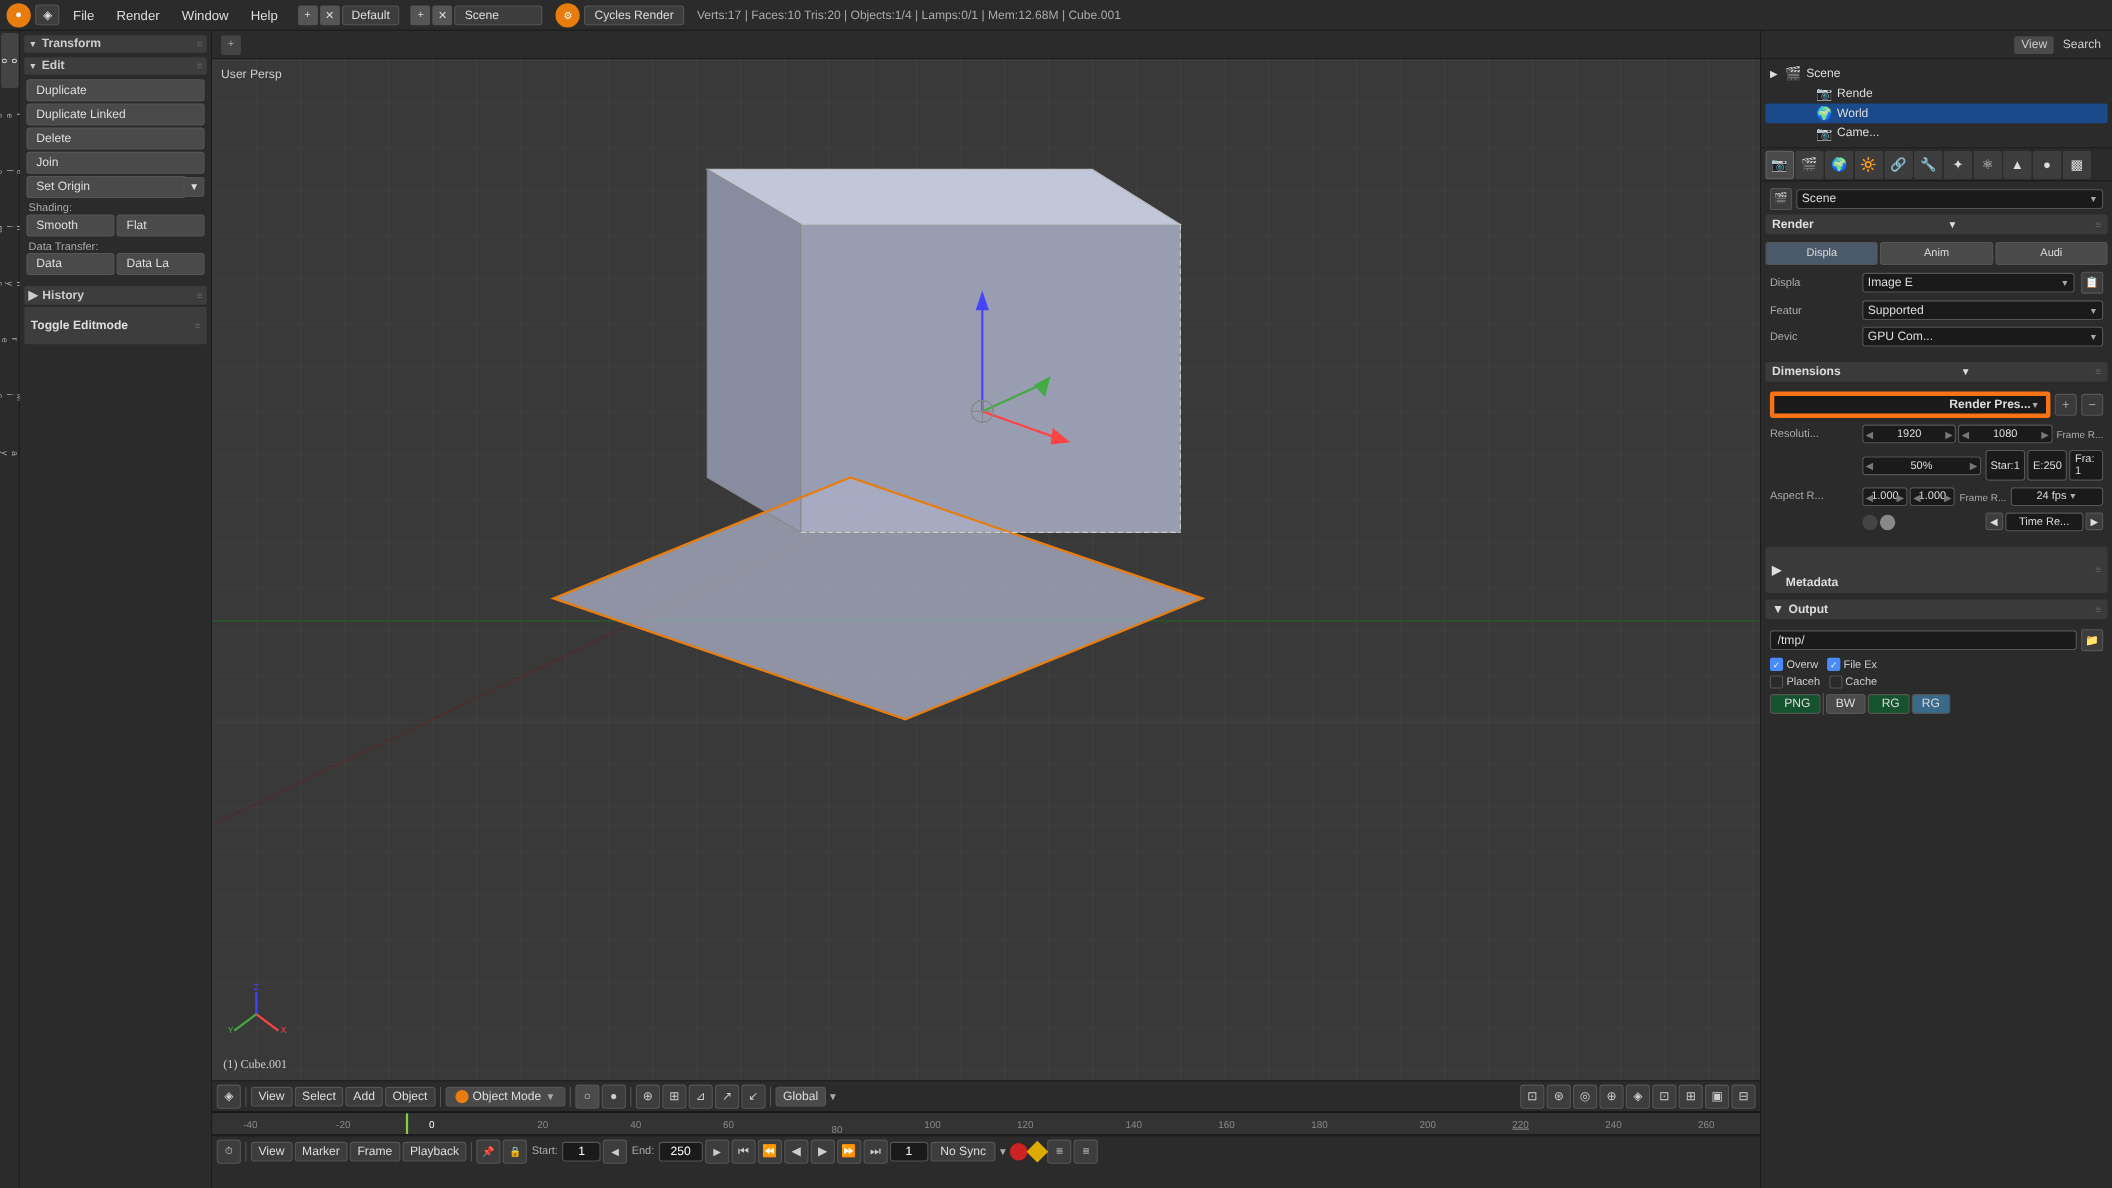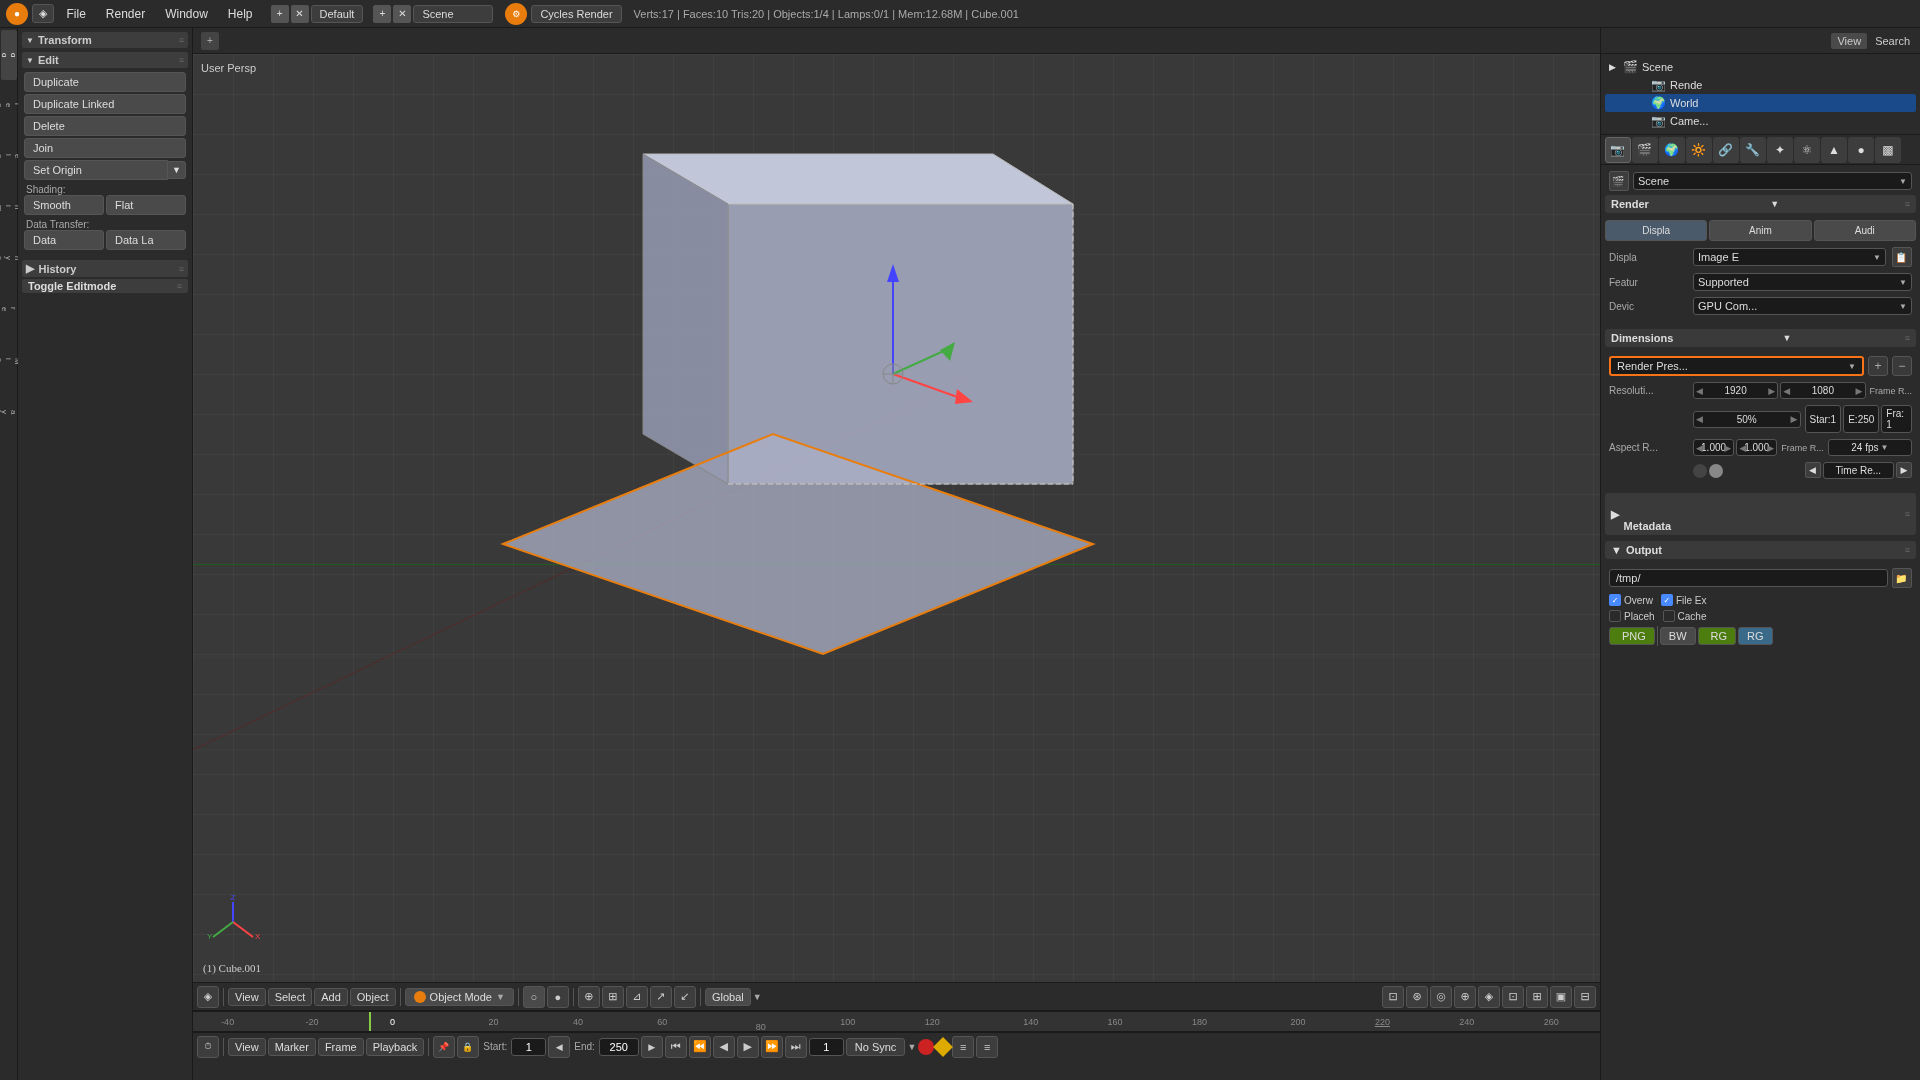--- a/index.html
+++ b/index.html
@@ -207,21 +207,21 @@
       cursor: pointer;
       font-size: 11px;
       font-weight: bold;
       color: #ccc;
       margin-bottom: 2px;
     }
     .toggle-editmode {
       display: flex;
       align-items: center;
       justify-content: space-between;
-      padding: 1px 6px;
+      padding: 11px 6px;
       background: #3d3d3d;
       border-radius: 2px;
       font-size: 11px;
       font-weight: bold;
       cursor: pointer;
       gap: 18px;
     }
     .viewport-header {
       height: 26px;
       background: #2b2b2b;
@@ -569,21 +569,21 @@
     }
     .format-btn {
       padding: 2px 8px;
       background: #4a4a4a;
       border: 1px solid #555;
       border-radius: 3px;
       color: #ddd;
       font-size: 11px;
       cursor: pointer;
     }
-    .format-btn.active { background: #4d7c0f; padding-left: 12px; }
+    .format-btn.active { background: #14532d; padding-left: 12px; }
     .color-dot {
       width: 14px; height: 14px;
       border-radius: 50%;
       flex-shrink: 0;
       cursor: pointer;
     }
 
     
     .axes-indicator {
       position: absolute;
@@ -608,27 +608,27 @@
       font-size: 11px;
       display: flex;
       align-items: center;
       justify-content: space-between;
       cursor: pointer;
     }
     .prop-dropdown-arrow { font-size: 8px; color: #aaa; }
     .render-presets {
       flex: 1;
       background: #1a1a1a;
-      border: 2px solid #f97316;
+      border: 4px solid #f97316;
       border-radius: 3px;
       padding: 2px 6px;
       color: #ddd;
       font-size: 11px;
       cursor: pointer;
-      display: flex; align-items: center; justify-content: space-between;
+      display: flex; align-items: center; justify-content: flex-end; font-weight: bold;
     }
 
     .vbt-icon-btn {
       width: 22px; height: 22px;
       background: #3d3d3d;
       border: 1px solid #555;
       border-radius: 3px;
       display: flex; align-items: center; justify-content: center;
       cursor: pointer;
       font-size: 11px;

